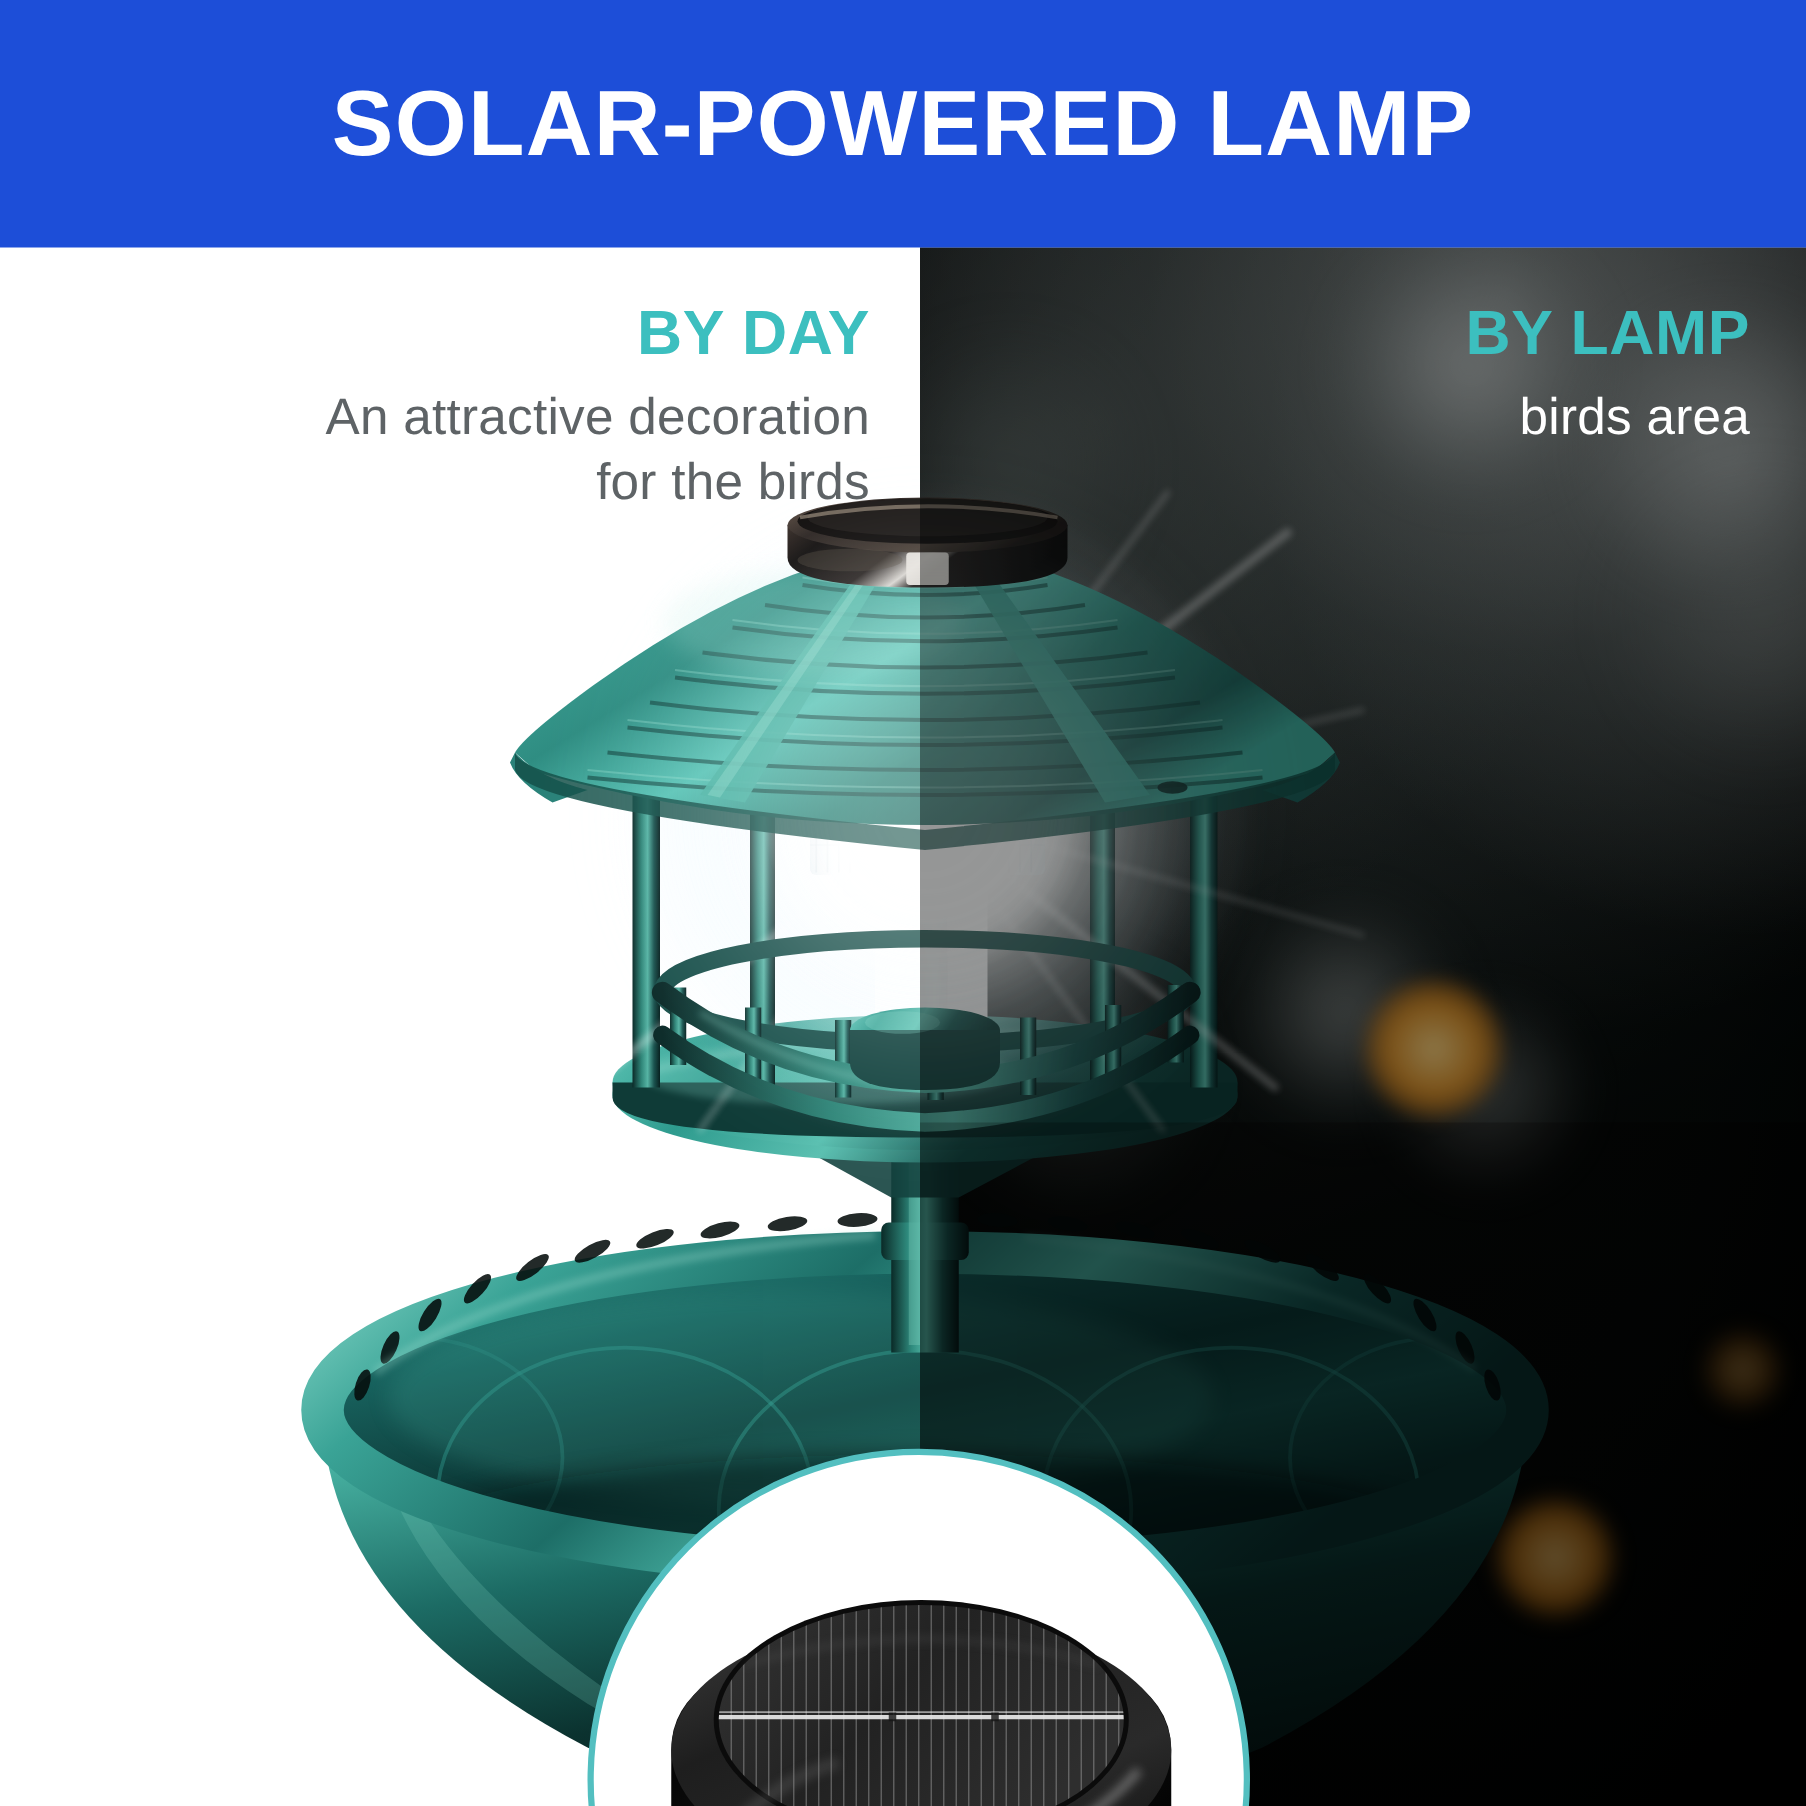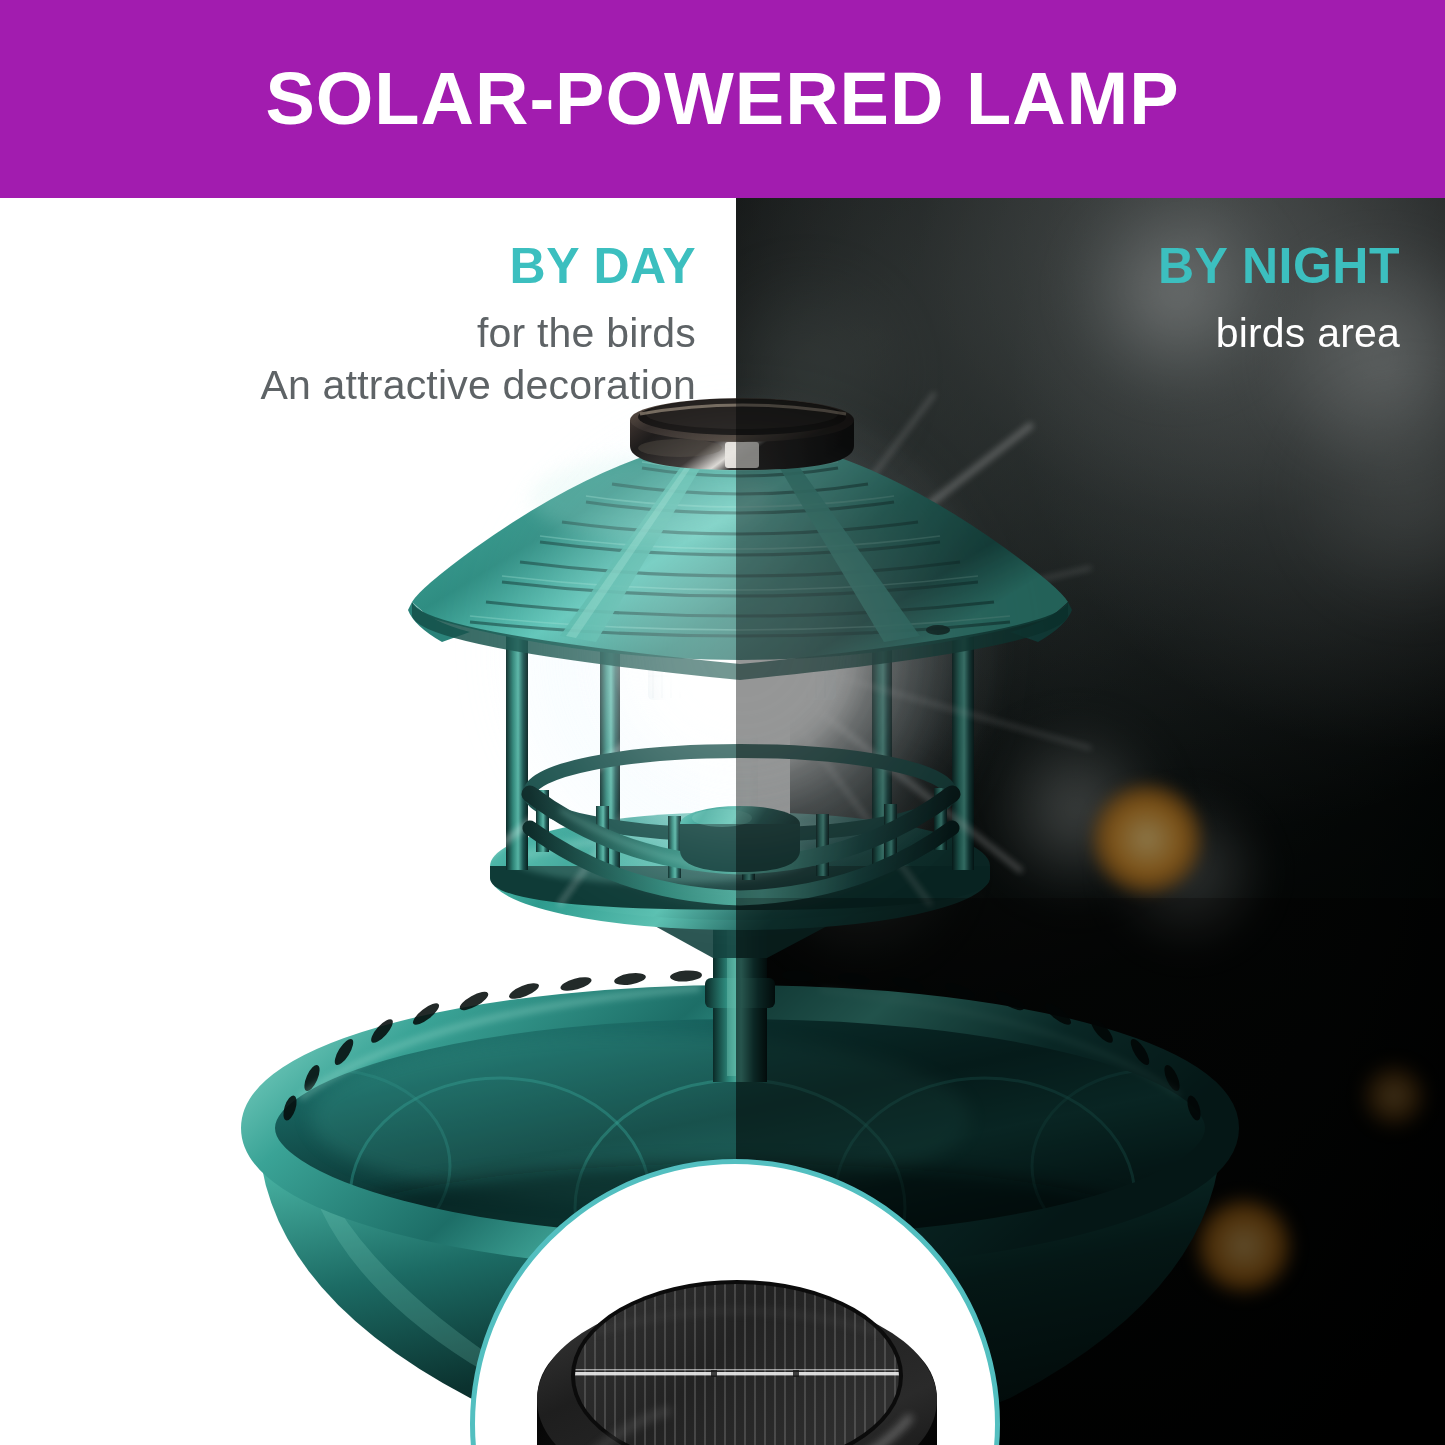--- a/index.html
+++ b/index.html
@@ -4,21 +4,21 @@
 <style>
   * { margin:0; padding:0; box-sizing:border-box; }
   html,body { width:1445px; height:1445px; overflow:hidden; background:#ffffff; }
   body { font-family:"Liberation Sans", sans-serif; }
 
   #stage { position:relative; width:1445px; height:1445px; overflow:hidden; background:#fff; }
 
   
   #header-band {
     position:absolute; left:0; top:0; width:1445px; height:198px;
-    background:#a21caf; z-index:60;
+    background:#1d4ed8; z-index:60;
     display:flex; align-items:center; justify-content:center;
   }
   #header-title {
     color:#ffffff; font-size:74px; font-weight:bold; letter-spacing:1px;
     line-height:1; white-space:nowrap; text-align:center;
     font-family:"Liberation Sans", sans-serif;
   }
 
   
   #day-half {
@@ -439,27 +439,27 @@
       <rect x="736" y="0" width="709" height="1247" fill="#000000" opacity="0.30"></rect>
       <rect x="736" y="0" width="709" height="1247" fill="#020604" opacity="0.16"></rect>
 
       <rect x="736" y="700" width="709" height="547" fill="#000000" opacity="0.22"></rect>
     </svg>
   </div>
 
   <div class="label-block" id="day-label-block">
     <div class="label-heading">BY DAY</div>
     <div class="label-sub" id="day-label-sub">
+      <div>An attractive decoration</div>
       <div>for the birds</div>
-      <div>An attractive decoration</div>
     </div>
   </div>
 
   <div class="label-block" id="night-label-block">
-    <div class="label-heading">BY NIGHT</div>
+    <div class="label-heading">BY LAMP</div>
     <div class="label-sub" id="night-label-sub">
       <div>birds area</div>
     </div>
   </div>
 
   <div id="inset-circle">
     <svg viewBox="0 0 520 520" xmlns="http://www.w3.org/2000/svg">
       <defs>
         <linearGradient id="iBody" x1="0" y1="0" x2="1" y2="0.6">
           <stop offset="0" stop-color="#1a1a1a"></stop>

